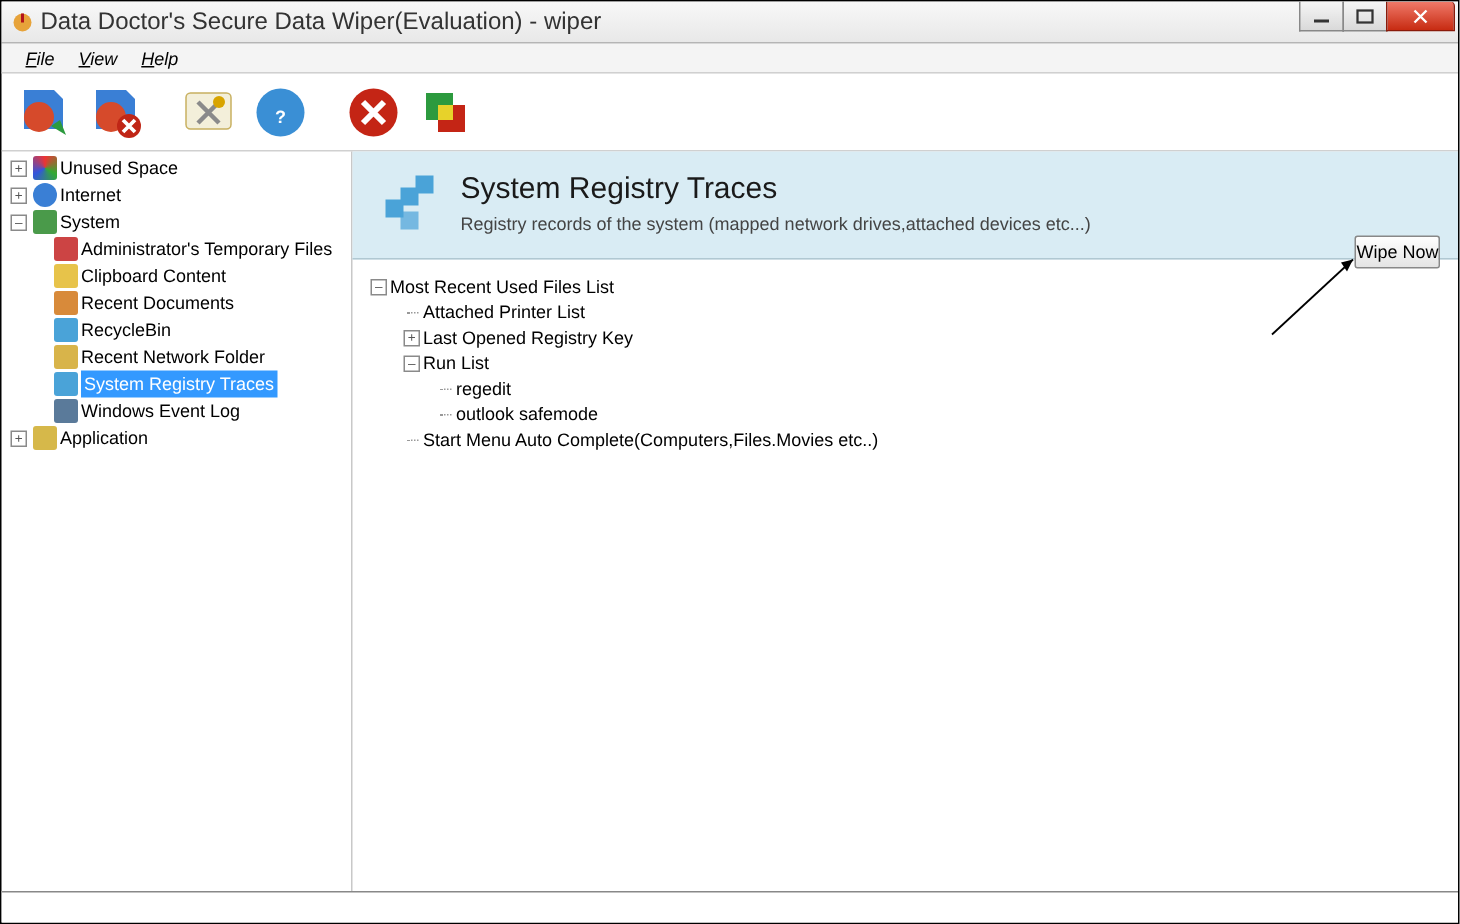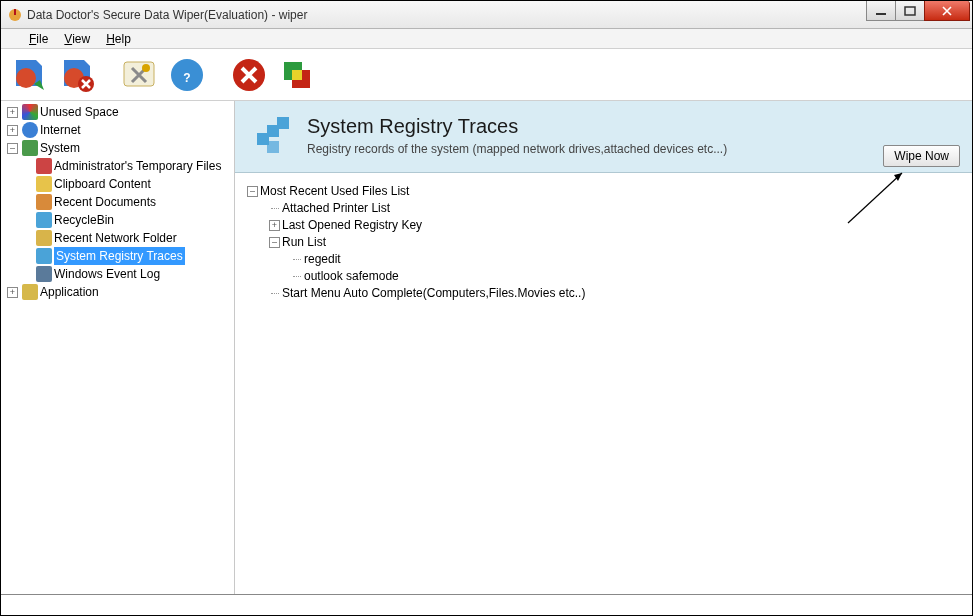--- a/index.html
+++ b/index.html
@@ -1,28 +1,28 @@
 <!DOCTYPE html>
 <html><head>
 <meta charset="utf-8">
 <style>
 * { margin:0; padding:0; box-sizing:border-box; font-family:"Segoe UI",Tahoma,sans-serif; font-size:12px; }
 body { background:#fff; width:973px; height:616px; position:relative; border:1px solid #000; }
 
 
 .titlebar { height:28px; background:linear-gradient(#f8f8f8,#e8e8e8); border-bottom:1px solid #b5b5b5; display:flex; align-items:center; padding:0 2px 0 6px; position:relative; }
 .titlebar .ico { width:16px; height:16px; margin-right:4px; }
-.titlebar .ttxt { color:#333; font-size:12px; }
+.titlebar .ttxt { color:#333; font-size:16px; }
 .winbtns { position:absolute; right:2px; top:0; display:flex; }
 .winbtn { width:30px; height:20px; border:1px solid #888; border-top:none; background:linear-gradient(#f6f6f6,#d9d9d9); display:flex; align-items:center; justify-content:center; font-size:11px; color:#333; margin-left:-1px; }
 .winbtn.close { width:46px; background:linear-gradient(#f07a6a,#c72b12); color:#fff; border-color:#8a1a0a; border-top-right-radius:3px; }
 .winbtn svg { width:12px; height:10px; }
 
 
-.menubar { height:20px; display:flex; align-items:center; padding:0 20px; border-bottom:1px solid #d0d0d0; background:#f4f4f4; }
+.menubar { height:20px; display:flex; align-items:center; padding:0 8px; border-bottom:1px solid #d0d0d0; background:#f4f4f4;font-style:italic; }
 .menubar span { padding:2px 8px; cursor:default; }
 .menubar span u { text-decoration:underline; }
 
 
 .toolbar { height:52px; display:flex; align-items:center; padding:0 6px; border-bottom:1px solid #d0d0d0; gap:4px; }
 .toolbar .sep { width:10px; }
 .tbtn { width:44px; height:44px; display:flex; align-items:center; justify-content:center; border:1px solid transparent; border-radius:3px; }
 
 
 .cols { display:flex; height:calc(100% - 28px - 20px - 52px - 18px); }
@@ -37,21 +37,21 @@
 .node .exp { width:11px; height:11px; border:1px solid #8a8a8a; display:inline-flex; align-items:center; justify-content:center; font-size:9px; line-height:1; background:#fff; color:#555; margin-right:2px; }
 .node .noexp { width:13px; display:inline-block; }
 .node .nic { width:16px; height:16px; display:inline-flex; align-items:center; justify-content:center; }
 .node.sel .lbl { background:#3399ff; color:#fff; padding:0 2px; }
 
 
 .banner { background:#d9ecf4; border-bottom:1px solid #b0c8d2; padding:14px 18px 16px 18px; display:flex; align-items:flex-start; gap:14px; position:relative; }
 .banner .bicon { width:40px; height:40px; }
 .banner h1 { font-size:20px; font-weight:400; color:#1a1a1a; margin-bottom:4px; }
 .banner p { font-size:12px; color:#444; }
-.wipebtn { position:absolute; right:12px; top:44px; padding:3px 10px; background:linear-gradient(#fefefe,#e4e4e4); border:1px solid #888; border-radius:2px; font-size:12px; }
+.wipebtn { position:absolute; right:12px; top:56px; padding:3px 0; background:linear-gradient(#fefefe,#e4e4e4); border:1px solid #888; border-radius:2px; font-size:12px; }
 .arrow { position:absolute; right:62px; top:66px; width:66px; height:60px; pointer-events:none; }
 
 
 .details { padding:10px 6px; }
 .details ul { list-style:none; padding-left:22px; }
 .details>ul { padding-left:6px; }
 .details li { line-height:17px; white-space:nowrap; }
 .details .row { display:flex; align-items:center; gap:2px; }
 .details .exp { width:11px; height:11px; border:1px solid #8a8a8a; display:inline-flex; align-items:center; justify-content:center; font-size:9px; background:#fff; color:#555; }
 .details .dot { width:11px; height:11px; display:inline-flex; align-items:center; justify-content:center; }

